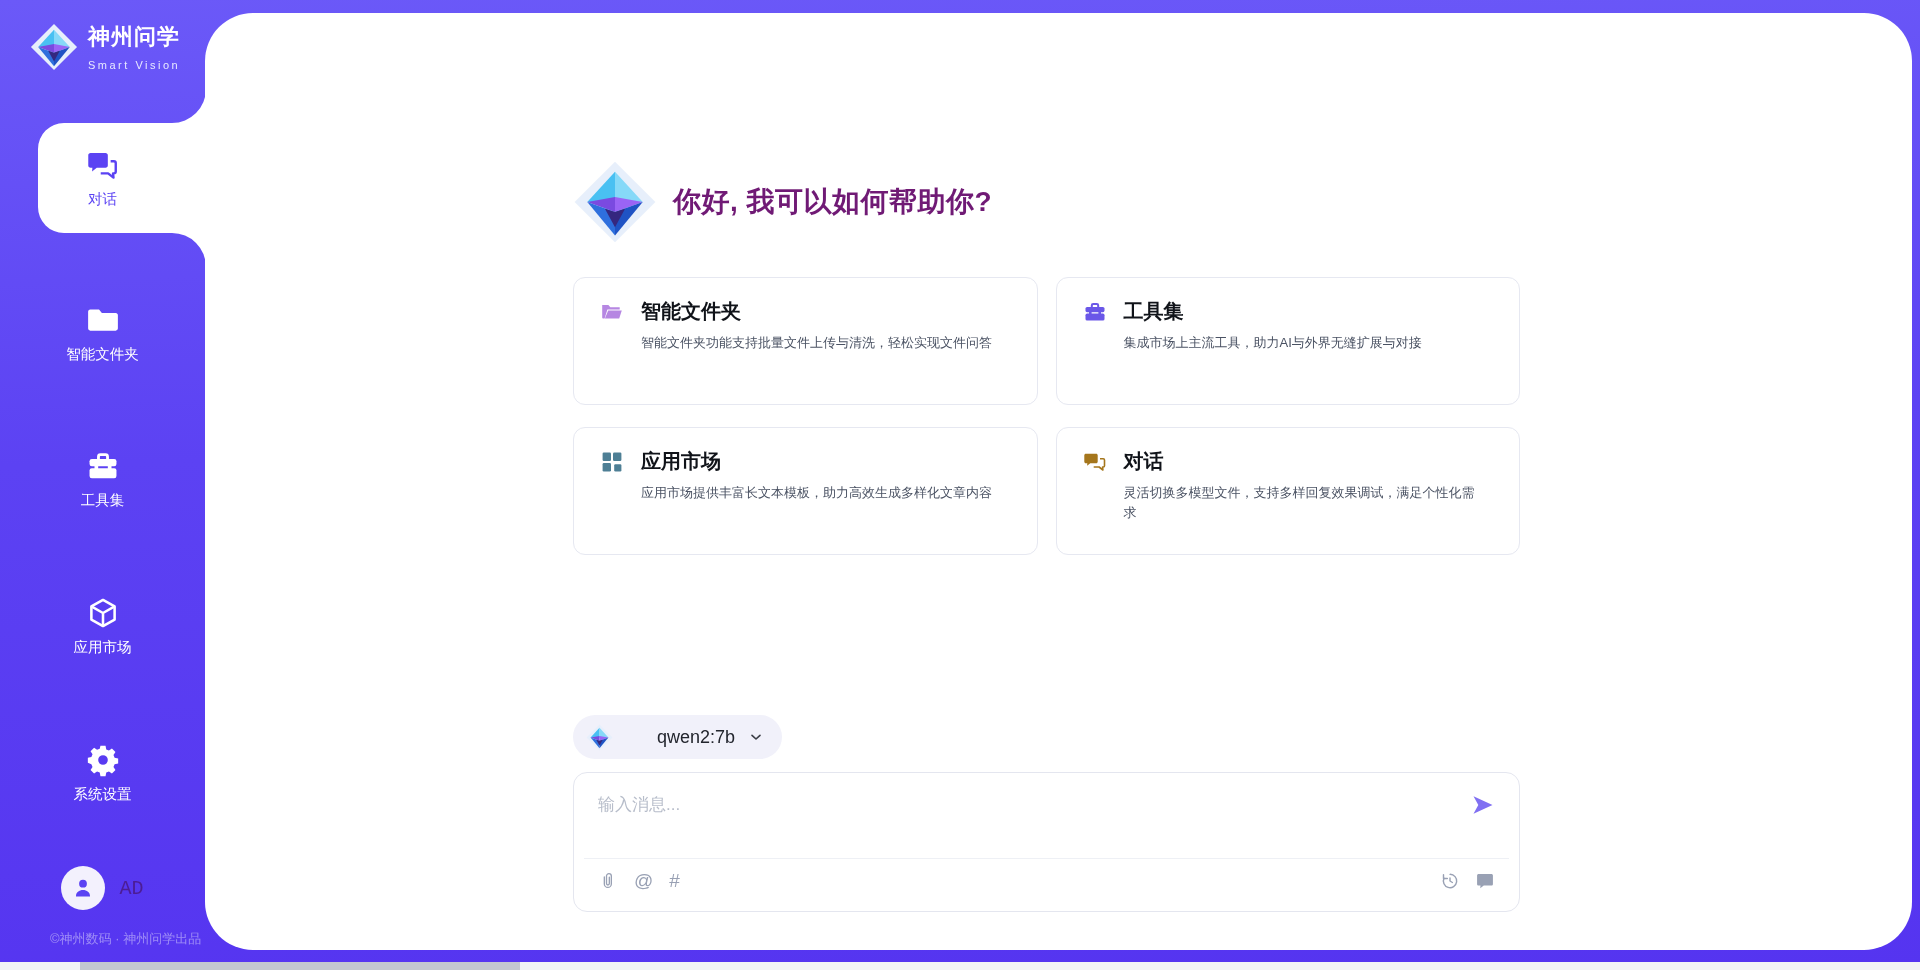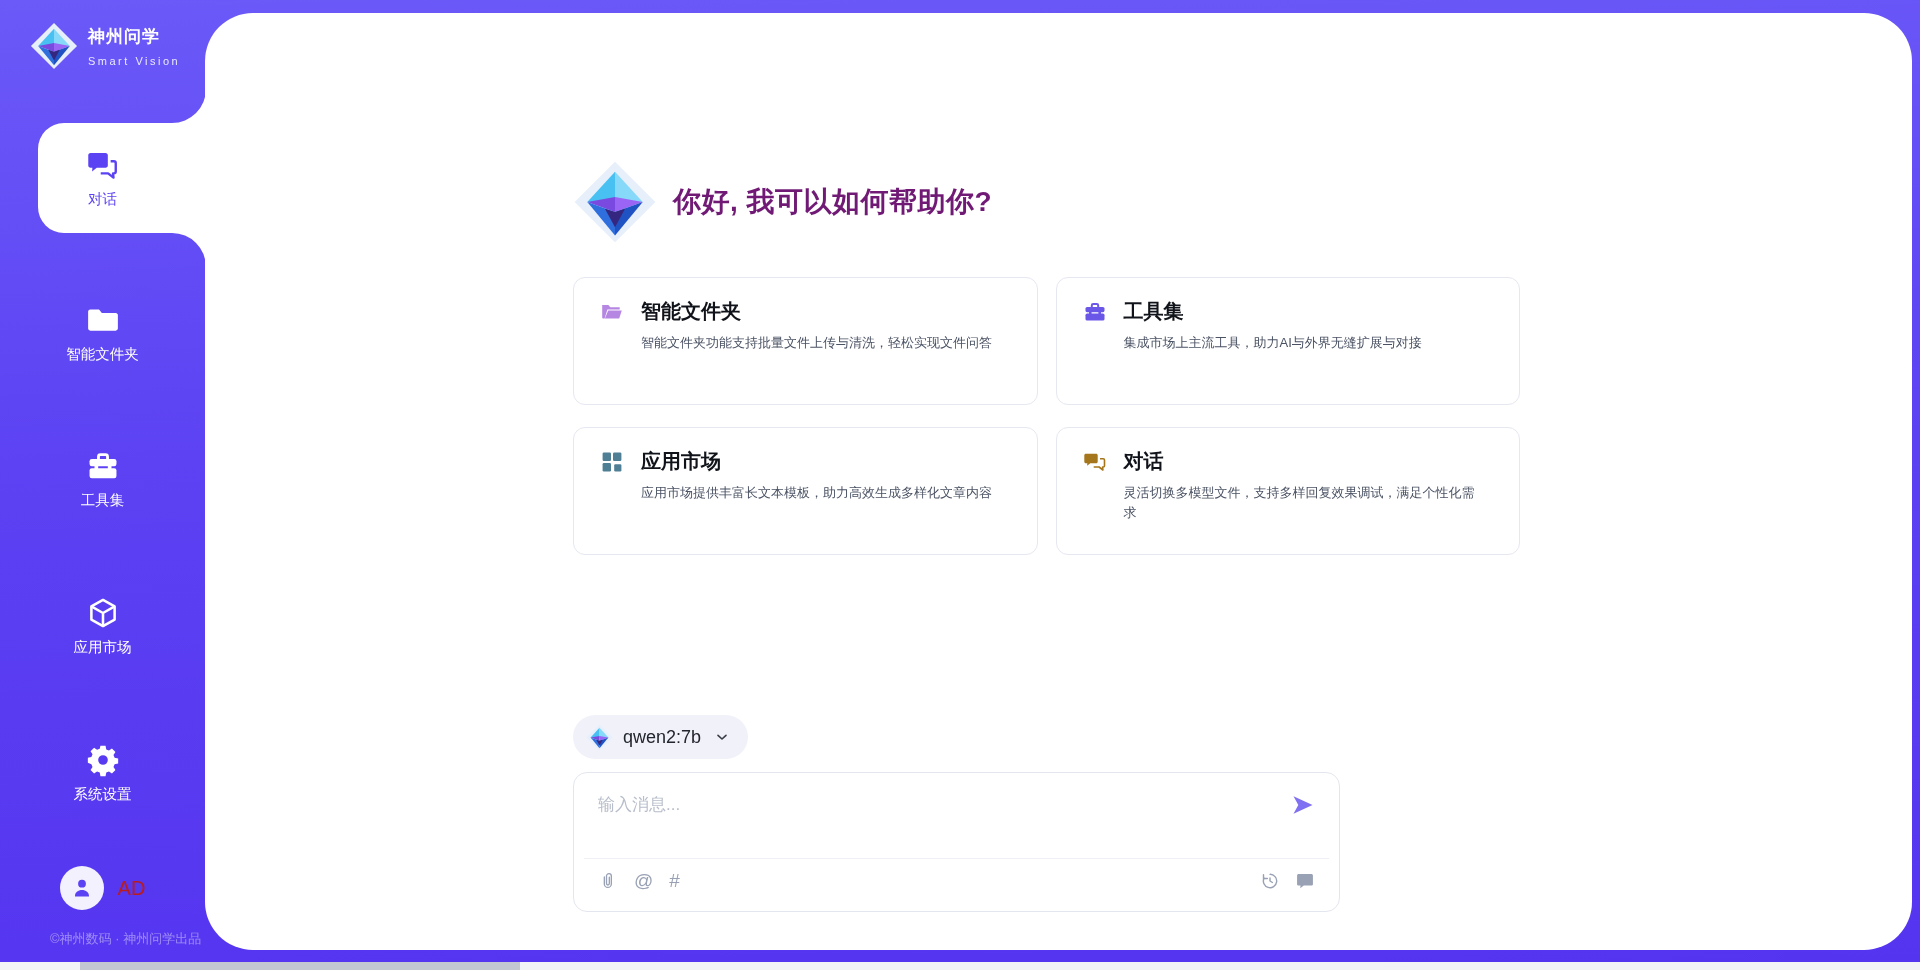--- a/index.html
+++ b/index.html
@@ -11,34 +11,34 @@
   }
   
   .main-panel {
     position:absolute; left:205px; top:13px; right:8px; bottom:20px;
     background:#fff; border-radius:48px;
   }
   
   .sidebar { position:absolute; left:0; top:0; width:205px; height:970px; }
   .brand { position:absolute; left:30px; top:22px; display:flex; align-items:center; gap:10px; }
   .brand .logo { width:48px; height:48px; }
-  .brand-name { color:#fff; font-size:17px; font-weight:bold; letter-spacing:1px; }
+  .brand-name { color:#fff; font-size:22px; font-weight:bold; letter-spacing:1px; }
   .brand-sub { color:#e8e9ff; font-size:11px; letter-spacing:2.5px; margin-top:7px; }
   .tab-shape { position:absolute; left:38px; top:89px; width:168px; height:178px; }
   .nav-item {
     position:absolute; left:0; width:205px; display:flex; flex-direction:column;
     align-items:center; justify-content:center; gap:8px; color:#fff; cursor:pointer;
   }
   .nav-item .nav-ic { width:34px; height:34px; }
   .nav-item .nav-label { font-size:14.5px; }
   .nav-item.active { color:#5b43f3; }
   .user-row { position:absolute; top:866px; left:0; width:205px; display:flex; align-items:center; justify-content:center; gap:14px; cursor:pointer; }
   .avatar { width:44px; height:44px; border-radius:50%; background:#f3f1fd; display:flex; align-items:center; justify-content:center; }
   .avatar svg { width:24px; height:24px; color:#5b43f3; }
-  .user-name { color:#b91c1c; font-size:20px; }
+  .user-name { color:#4c1d95; font-size:20px;font-family:Liberation Mono, monospace; }
   .side-footer { position:absolute; left:14px; top:930px; color:rgba(255,255,255,0.42); font-size:13px;margin-left:36px; }
   
   .content { position:absolute; left:573px; top:0; width:947px; }
   .greeting { position:absolute; top:160px; left:0; display:flex; align-items:center; }
   .greeting .logo { width:84px; height:84px; }
   .greeting h1 { font-size:28px; font-weight:bold; color:#701a75; margin-left:16px; letter-spacing:0.5px; }
   .cards { position:absolute; top:277px; left:0; width:947px; display:grid; grid-template-columns:1fr 1fr; gap:22px 18px; }
   .card {
     background:#fff; border:1.5px solid #e6e8f1; border-radius:12px;
     height:128px; padding:20px 26px; cursor:pointer;
@@ -47,25 +47,25 @@
   .card-head svg { width:24px; height:24px; flex:none; }
   .card-title { font-size:20px; font-weight:bold; color:#101319; }
   .card-desc { margin:8px 0 0 41px; font-size:13px; color:#4a5263; line-height:1.55; padding-right:14px; }
   
   .model-pill {
     position:absolute; top:715px; left:0; height:44px; border-radius:22px;
     background:#f1f1fa; display:inline-flex; align-items:center; gap:10px;
     padding:0 18px 0 13px; cursor:pointer;
   }
   .model-pill .logo { width:27px; height:27px; }
-  .model-name { font-size:18px; color:#22252d; }
+  .model-name { font-size:18px; color:#22252d;margin-left:34px; }
   .model-pill .chev { width:16px; height:16px; color:#3a3d45; margin-left:3px; }
   
   .composer {
-    position:absolute; top:772px; left:0; width:767px; height:140px;
+    position:absolute; top:772px; left:0; width:947px; height:140px;
     background:#fff; border:1.5px solid #e4e6ef; border-radius:14px;
   }
   .composer-input { position:absolute; left:24px; top:20px; right:70px; font-size:17px; color:#b7bdca; cursor:text; }
   .send-btn { position:absolute; right:24px; top:20px; width:24px; height:24px; color:#8070f2; cursor:pointer; }
   .composer-divider { position:absolute; left:10px; right:10px; top:85px; height:1px; background:#eef0f5; }
   .composer-tools-left { position:absolute; left:24px; top:98px; display:flex; align-items:center; gap:16px; color:#99a1b4; }
   .composer-tools-right { position:absolute; right:24px; top:98px; display:flex; align-items:center; gap:15px; color:#99a1b4; }
   .tool-ic { width:20px; height:20px; cursor:pointer; }
   .glyph-ic { font-size:19px; line-height:20px; cursor:pointer; font-weight:500; }
   

